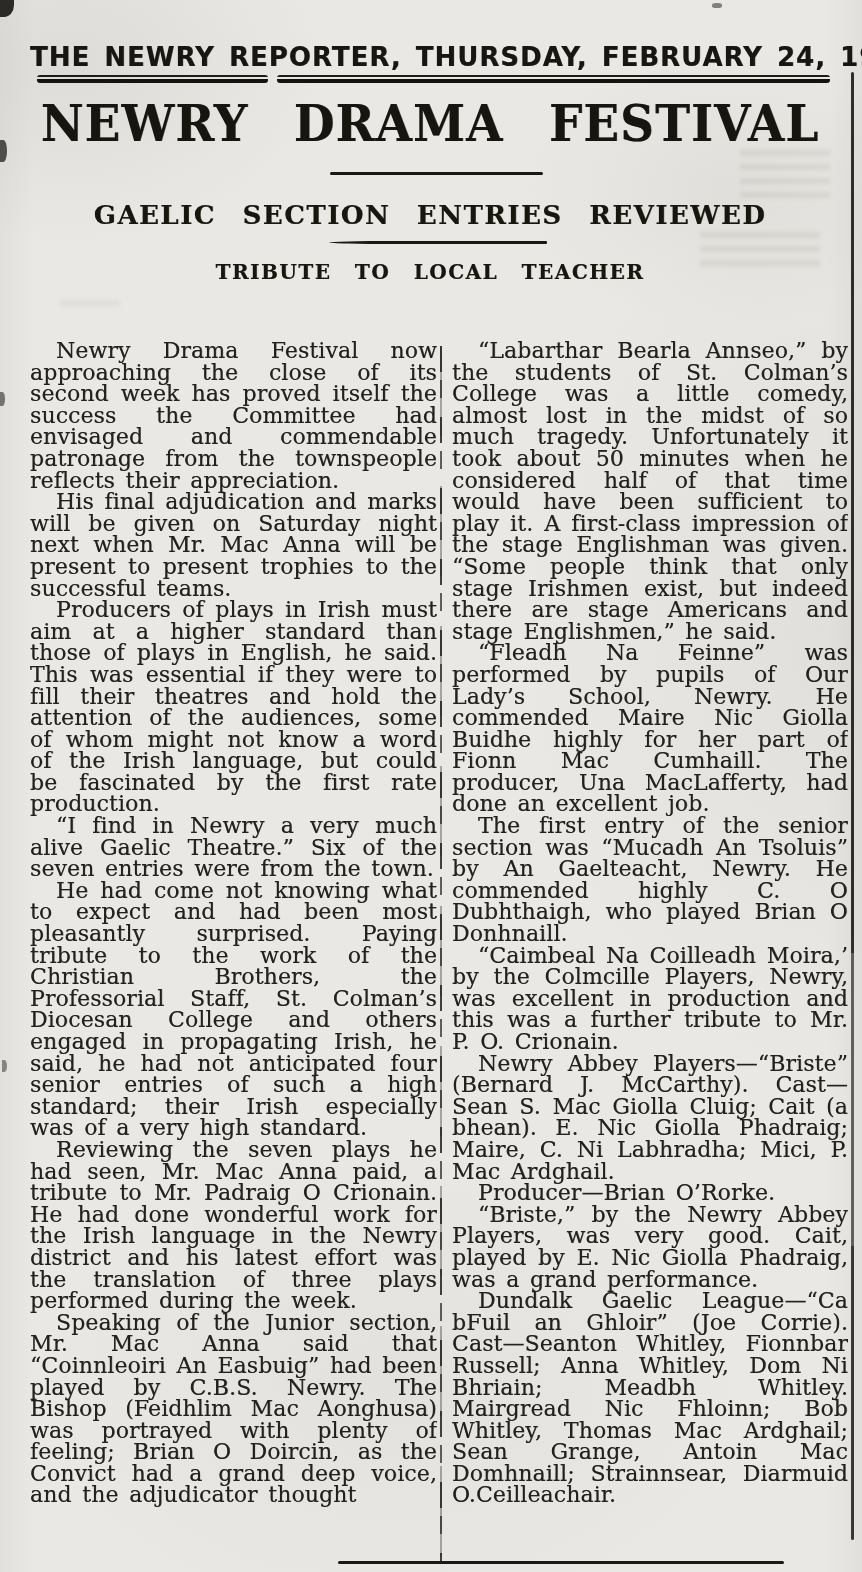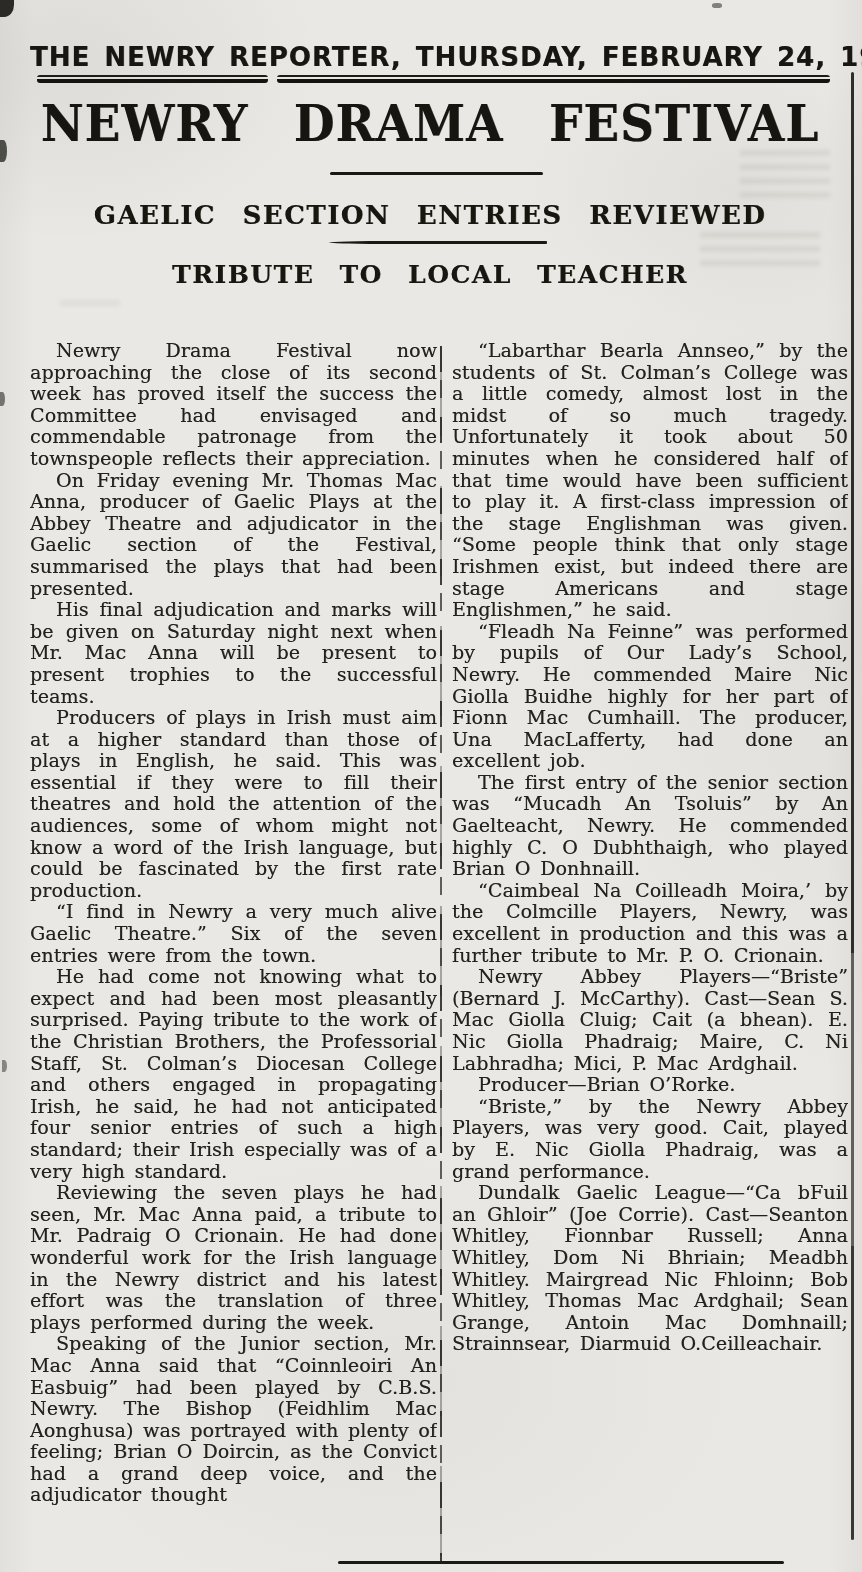--- a/index.html
+++ b/index.html
@@ -55,32 +55,32 @@
   }
   .rule-under-headline{left:330px;top:172px;width:213px;}
   .rule-under-subhead{left:329px;top:241px;width:218px;
     border-radius:60% 2px 2px 60%/100% 2px 2px 100%;}
   .subhead{
     position:absolute;left:30px;width:800px;text-align:center;
     font-weight:700;color:#18170f;white-space:nowrap;
     text-shadow:0.4px 0.4px 0.5px rgba(24,23,15,0.55);
   }
   .subhead.gaelic{top:192px;font-size:26px;letter-spacing:1.5px;word-spacing:16px;margin-top:8px;}
-  .subhead.tribute{top:260px;font-size:25px;letter-spacing:1.5px;word-spacing:15px;}
+  .subhead.tribute{top:260px;font-size:20px;letter-spacing:1.5px;word-spacing:15px;}
 
   .column{
     position:absolute;top:340px;height:1225px;overflow:hidden;
   }
   .column.left{left:30px;width:407px;}
   .column.right{left:452px;width:396px;}
   .para{
     margin:0;
     text-align:justify;
     text-indent:26px;
-    font-size:19px;
+    font-size:22px;
     line-height:21.6px;
     word-spacing:3.5px;
     letter-spacing:0.1px;
     color:#22211d;
     text-shadow:0.35px 0.35px 0.4px rgba(34,33,29,0.5);
   }
   .para.no-indent{text-indent:0;}
 
   .column-divider{
     position:absolute;left:440px;top:346px;width:2px;height:1218px;
@@ -131,21 +131,20 @@
   <div class="thin-rule rule-under-headline"></div>
 
   <div class="subhead gaelic">GAELIC SECTION ENTRIES REVIEWED</div>
 
   <div class="thin-rule rule-under-subhead"></div>
 
   <div class="subhead tribute">TRIBUTE TO LOCAL TEACHER</div>
 
   <div class="column left">
     <p class="para">Newry Drama Festival now approaching the close of its second week has proved itself the success the Committee had envisaged and commendable patronage from the townspeople reflects their appreciation.</p>
-    <p class="para">On Friday evening Mr. Thomas Mac Anna, producer of Gaelic Plays at the Abbey Theatre and adjudicator in the Gaelic section of the Festival, summarised the plays that had been presented.</p>
     <p class="para">His final adjudication and marks will be given on Saturday night next when Mr. Mac Anna will be present to present trophies to the successful teams.</p>
     <p class="para">Producers of plays in Irish must aim at a higher standard than those of plays in English, he said. This was essential if they were to fill their theatres and hold the attention of the audiences, some of whom might not know a word of the Irish language, but could be fascinated by the first rate production.</p>
     <p class="para">“I find in Newry a very much alive Gaelic Theatre.” Six of the seven entries were from the town.</p>
     <p class="para">He had come not knowing what to expect and had been most pleasantly surprised. Paying tribute to the work of the Christian Brothers, the Professorial Staff, St. Colman’s Diocesan College and others engaged in propagating Irish, he said, he had not anticipated four senior entries of such a high standard; their Irish especially was of a very high standard.</p>
     <p class="para">Reviewing the seven plays he had seen, Mr. Mac Anna paid, a tribute to Mr. Padraig O Crionain. He had done wonderful work for the Irish language in the Newry district and his latest effort was the translation of three plays performed during the week.</p>
     <p class="para">Speaking of the Junior section, Mr. Mac Anna said that “Coinnleoiri An Easbuig” had been played by C.B.S. Newry. The Bishop (Feidhlim Mac Aonghusa) was portrayed with plenty of feeling; Brian O Doircin, as the Convict had a grand deep voice, and the adjudicator thought</p>
   </div>
 
   <div class="column-divider"></div>
 

